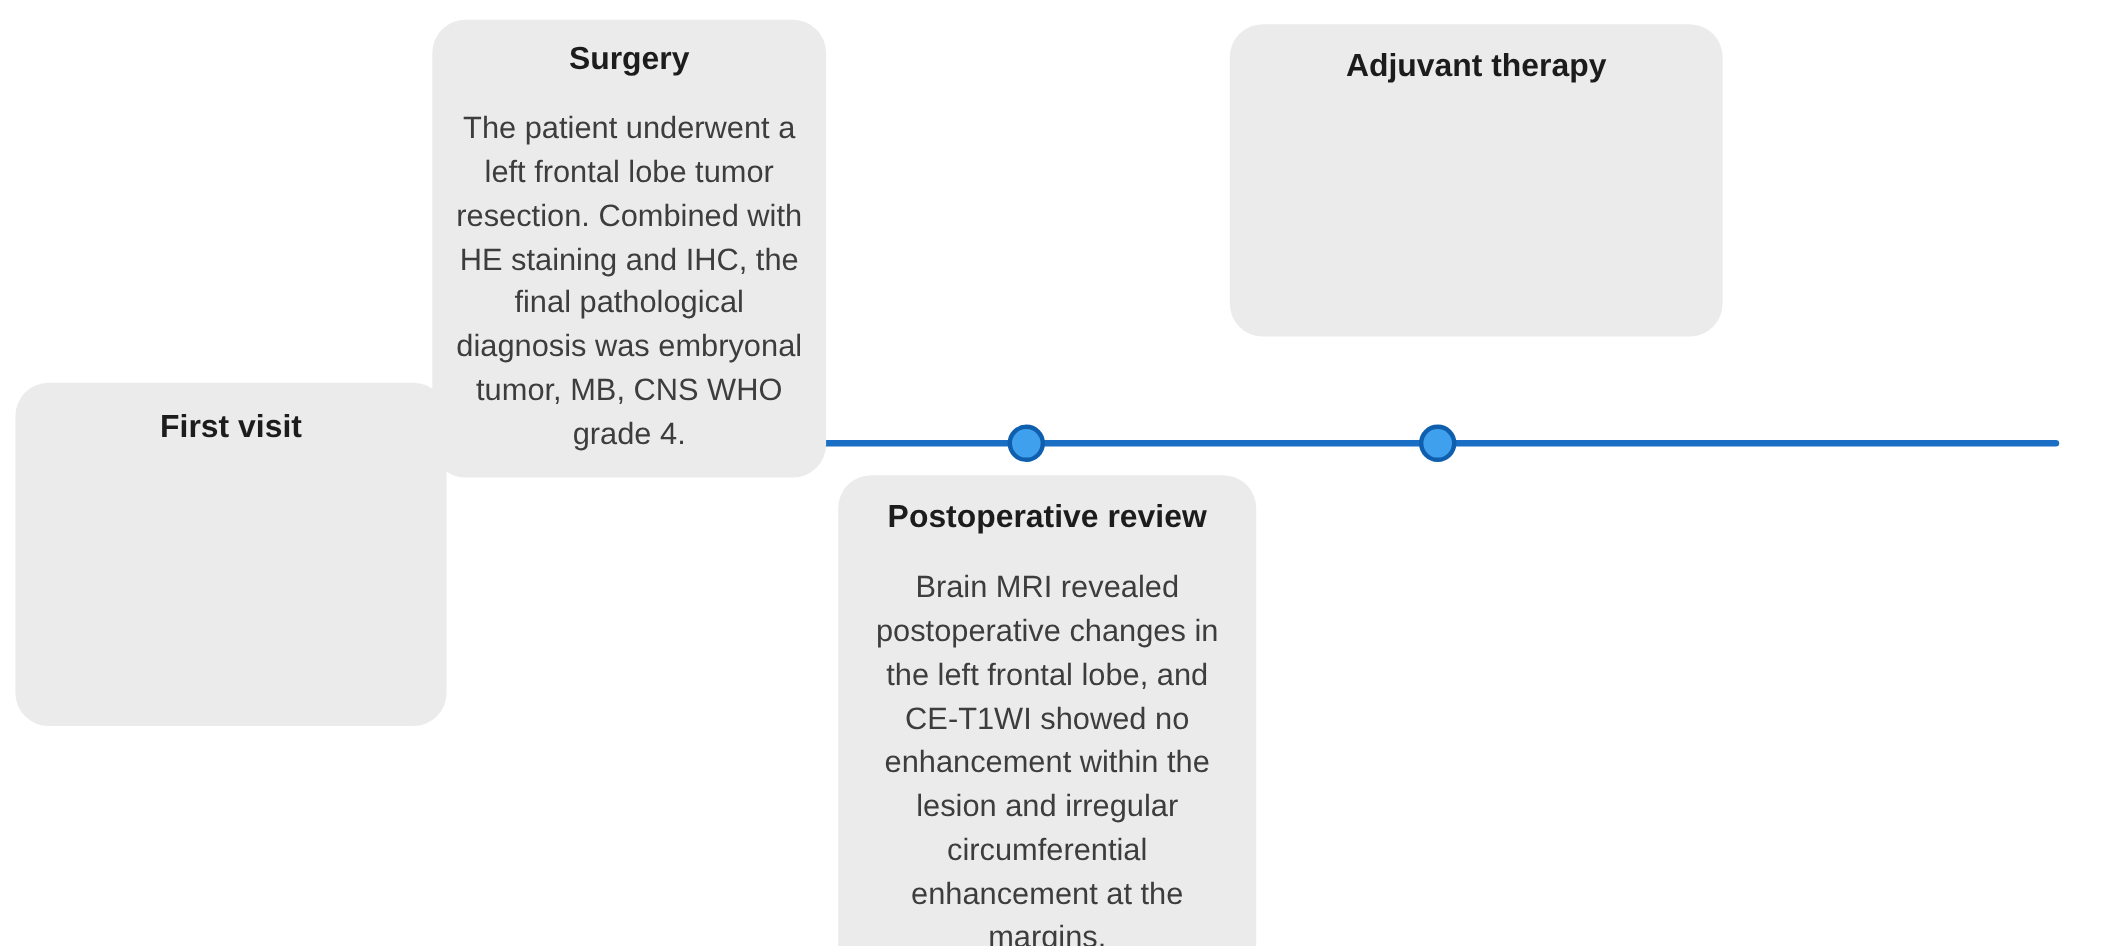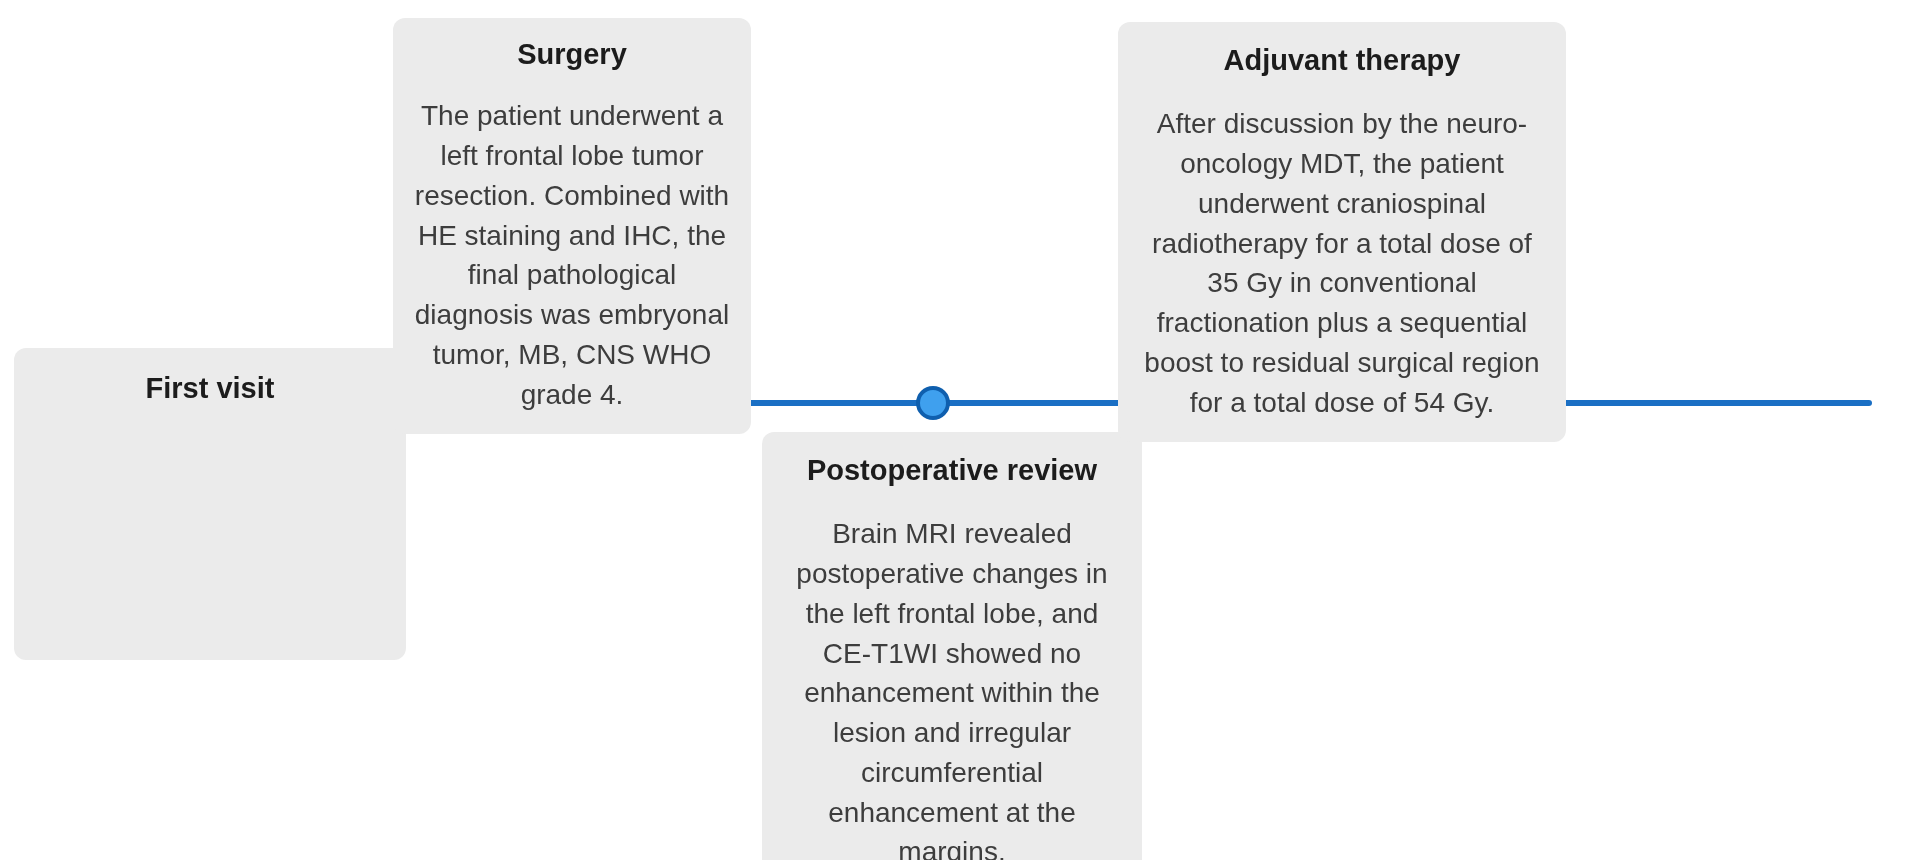--- a/index.html
+++ b/index.html
@@ -42,21 +42,21 @@
   }
   .node.n1 { left: 188px; }
   .node.n2 { left: 558px; }
   .node.n3 { left: 916px; }
   .node.n4 { left: 1290px; }
 
   
   .card {
     position: absolute;
     background: #ebebeb;
-    border-radius: 12px;
+    border-radius: 30px;
     box-sizing: border-box;
     padding: 16px 18px 20px 18px;
     text-align: center;
   }
   .card .card-title {
     font-size: 29px;
     font-weight: bold;
     color: #1c1c1c;
     line-height: 1.25;
     margin: 4px 0 22px 0;
@@ -125,16 +125,15 @@
     <div class="card-body">The patient underwent a left frontal lobe tumor resection. Combined with HE staining and IHC, the final pathological diagnosis was embryonal tumor, MB, CNS WHO grade 4.</div>
   </div>
 
   <div class="card c3">
     <div class="card-title">Postoperative review</div>
     <div class="card-body">Brain MRI revealed postoperative changes in the left frontal lobe, and CE-T1WI showed no enhancement within the lesion and irregular circumferential enhancement at the margins.</div>
   </div>
 
   <div class="card c4">
     <div class="card-title">Adjuvant therapy</div>
-    <div class="card-body">After discussion by the neuro-oncology MDT, the patient underwent craniospinal radiotherapy for a total dose of 35 Gy in conventional fractionation plus a sequential boost to residual surgical region for a total dose of 54 Gy.</div>
   </div>
 
 </div>
 
 </body></html>

